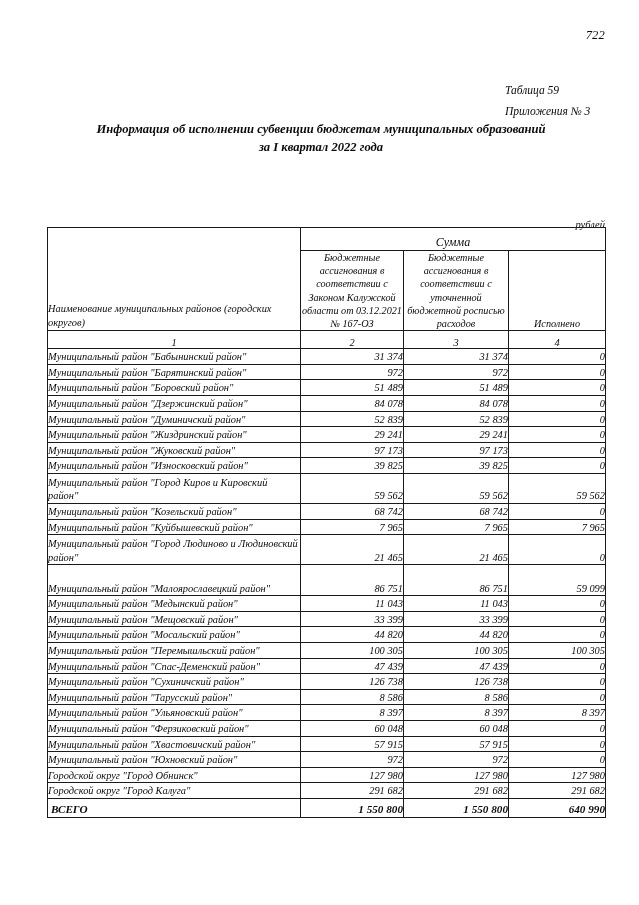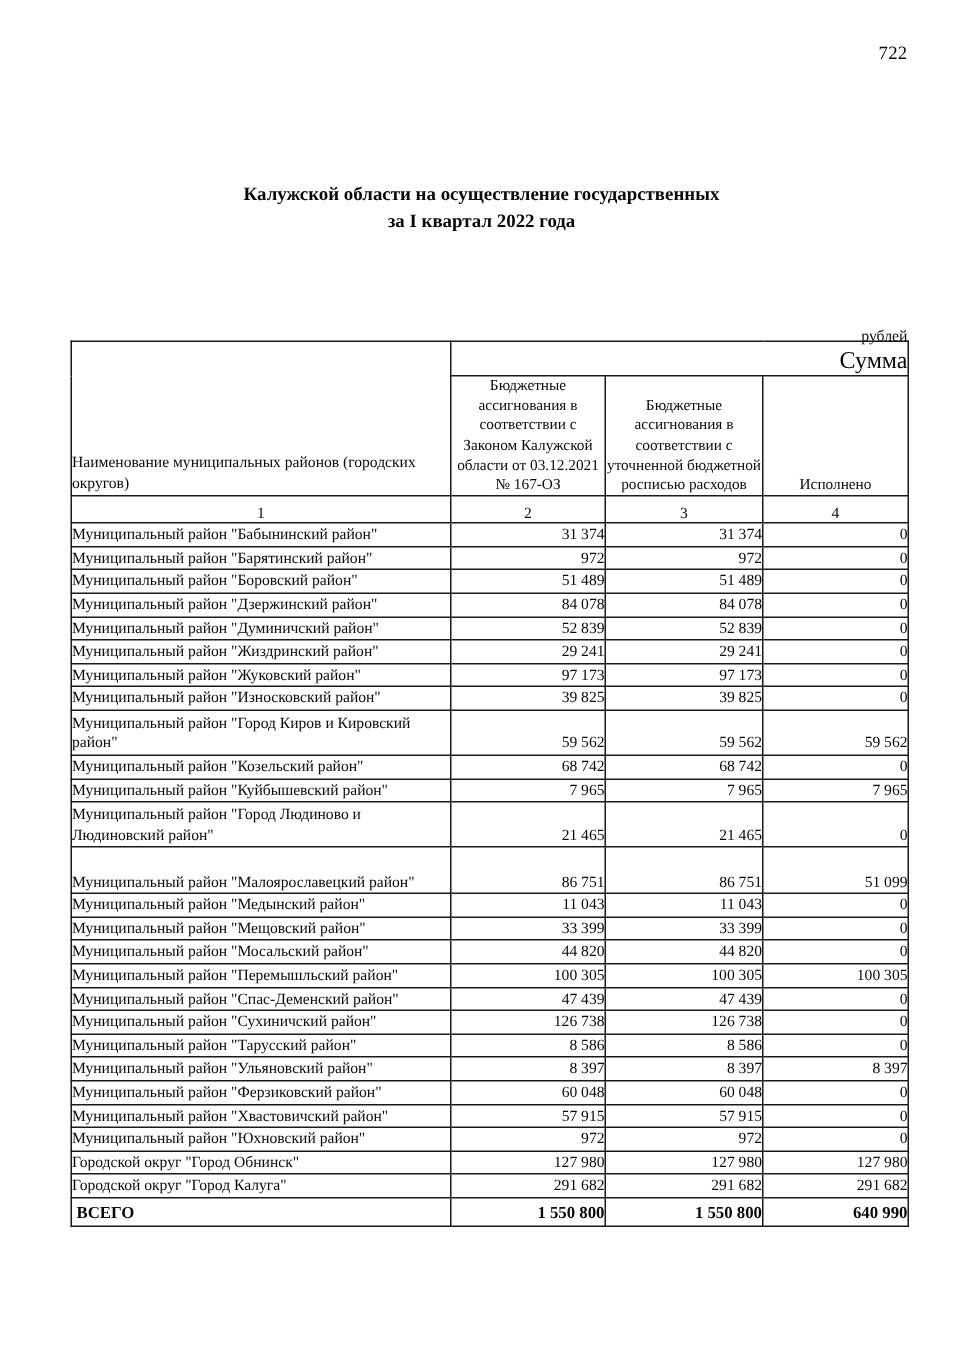--- a/index.html
+++ b/index.html
@@ -15,20 +15,21 @@
     font-family: "Liberation Serif", "DejaVu Serif", serif;
     color: #0a0a0a;
     overflow: hidden;
   }
 
   .page {
     position: absolute;
     inset: 0;
     width: 639px;
     height: 905px;
+    font-style: italic;
   }
 
   
   .page-number {
     position: absolute;
     top: 28px;
     right: 34px;
     font-size: 12.5px;
     letter-spacing: 0.2px;
   }
@@ -87,24 +88,24 @@
   }
   table.fin td, table.fin th {
     border: 1px solid #1a1a1a;
     padding: 0;
     vertical-align: bottom;
     font-weight: normal;
   }
 
   
   .hd-sum {
-    text-align: right;
+    text-align: center;
     vertical-align: middle;
     font-weight: bold;
-    font-size: 16px;
+    font-size: 12px;
     height: 22px;
   }
   .hd-name {
     vertical-align: middle;
     font-weight: bold;
     font-size: 10.4px;
     line-height: 14px;
     padding: 2px 6px;
   }
   .hd-col {
@@ -152,23 +153,27 @@
   .col-w3 { width: 105px; }
   .col-w4 { width: 97px; }
 </style>
 </head>
 <body>
 
 <div class="page">
 
   <div class="page-number">722</div>
 
+  <div class="caption-block">
+    <div class="caption-line">Таблица 59</div>
+    <div class="caption-line">Приложения № 3</div>
+  </div>
 
   <div class="doc-title">
-    <span class="tl">Калужской области на осуществление государственных</span>
+    <span class="tl">Информация об исполнении субвенции бюджетам муниципальных образований</span>
     <span class="tl">за I квартал 2022 года</span>
   </div>
 
   <div class="units">рублей</div>
 
   <table class="fin">
     <colgroup>
       <col class="col-w1">
         <col class="col-w2">
         <col class="col-w3">
@@ -261,21 +266,21 @@
         <tr class="r-tall2">
           <td class="c-name wrap">Муниципальный район "Город Людиново и Людиновский район"</td>
           <td class="c-val">21 465</td>
           <td class="c-val">21 465</td>
           <td class="c-val">0</td>
         </tr>
         <tr class="r-tall-pad">
           <td class="c-name">Муниципальный район "Малоярославецкий район"</td>
           <td class="c-val">86 751</td>
           <td class="c-val">86 751</td>
-          <td class="c-val">51 099</td>
+          <td class="c-val">59 099</td>
         </tr>
         <tr class="r-normal">
           <td class="c-name">Муниципальный район "Медынский район"</td>
           <td class="c-val">11 043</td>
           <td class="c-val">11 043</td>
           <td class="c-val">0</td>
         </tr>
         <tr class="r-normal">
           <td class="c-name">Муниципальный район "Мещовский район"</td>
           <td class="c-val">33 399</td>

